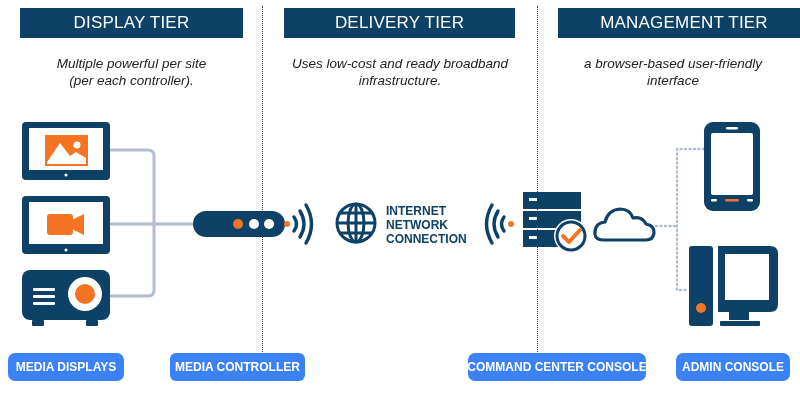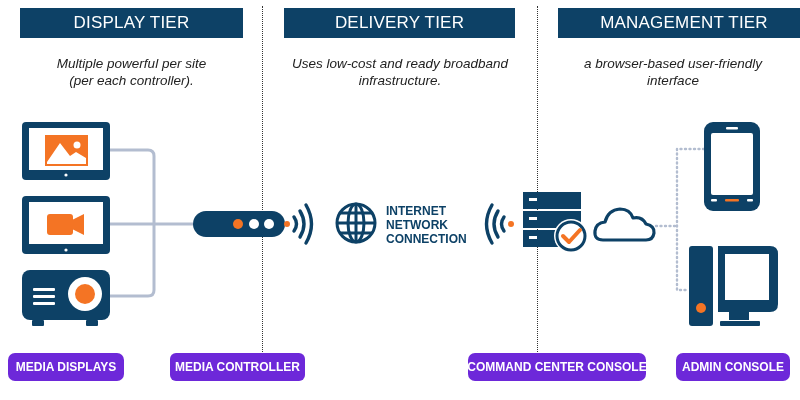--- a/index.html
+++ b/index.html
@@ -17,21 +17,21 @@
     position: absolute; top: 55px;
     font-style: italic; font-size: 13.5px; line-height: 17px; color: #222;
     text-align: center;
   }
   .divider {
     position: absolute; top: 6px; height: 352px; width: 0;
     border-left: 1.5px dotted #333;
   }
   .label-pill {
     position: absolute; top: 353px; height: 28px;
-    background: #6d28d9; color: #ffffff; border-radius: 7px;
+    background: #3b82f6; color: #ffffff; border-radius: 7px;
     font-weight: bold; font-size: 12px;
     display: flex; align-items: center; justify-content: center;
     white-space: nowrap;
   }
   svg.art { position: absolute; left: 0; top: 0; }
   .net-label {
     position: absolute; left: 386px; top: 204px;
     font-weight: bold; font-size: 12px; line-height: 14px; color: #0d4166;
   }
   .net-label span { display: block; }

